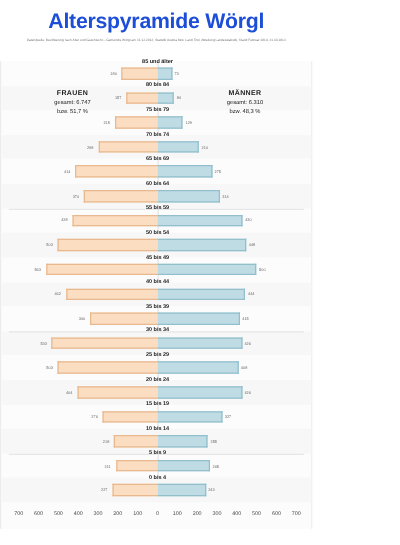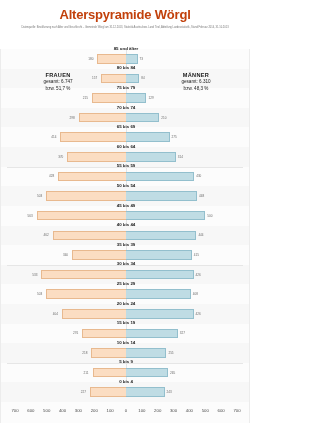--- a/index.html
+++ b/index.html
@@ -7,24 +7,24 @@
     width:250px;height:436px;overflow:hidden;
     background:#ffffff;
     font-family:"Liberation Sans", sans-serif;
     color:#222;
   }
   #wrap{position:relative;width:250px;height:436px;box-sizing:border-box;}
 
   
   .title{
     text-align:center;
-    font-size:13px;
+    font-size:17px;
     font-weight:bold;
     letter-spacing:-0.2px;
-    color:#c2410c;
+    color:#1d4ed8;
     margin:8px 0 0 0;
     line-height:1.1;
   }
   .subtitle{
     text-align:center;
     font-size:2.6px;
     line-height:1.55;
     color:#777;
     margin:4px 6px 0 6px;
     white-space:normal;

